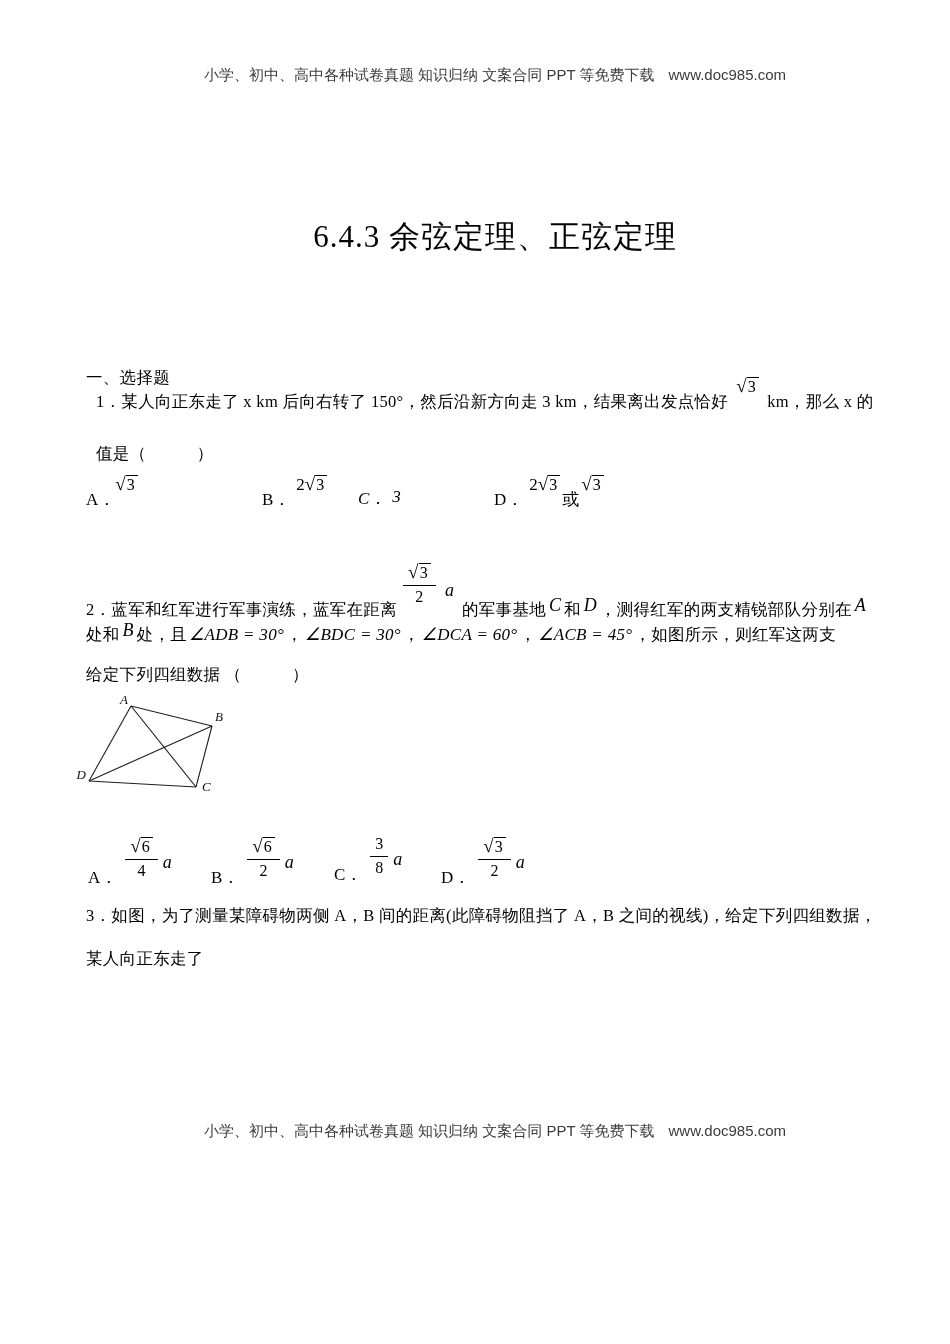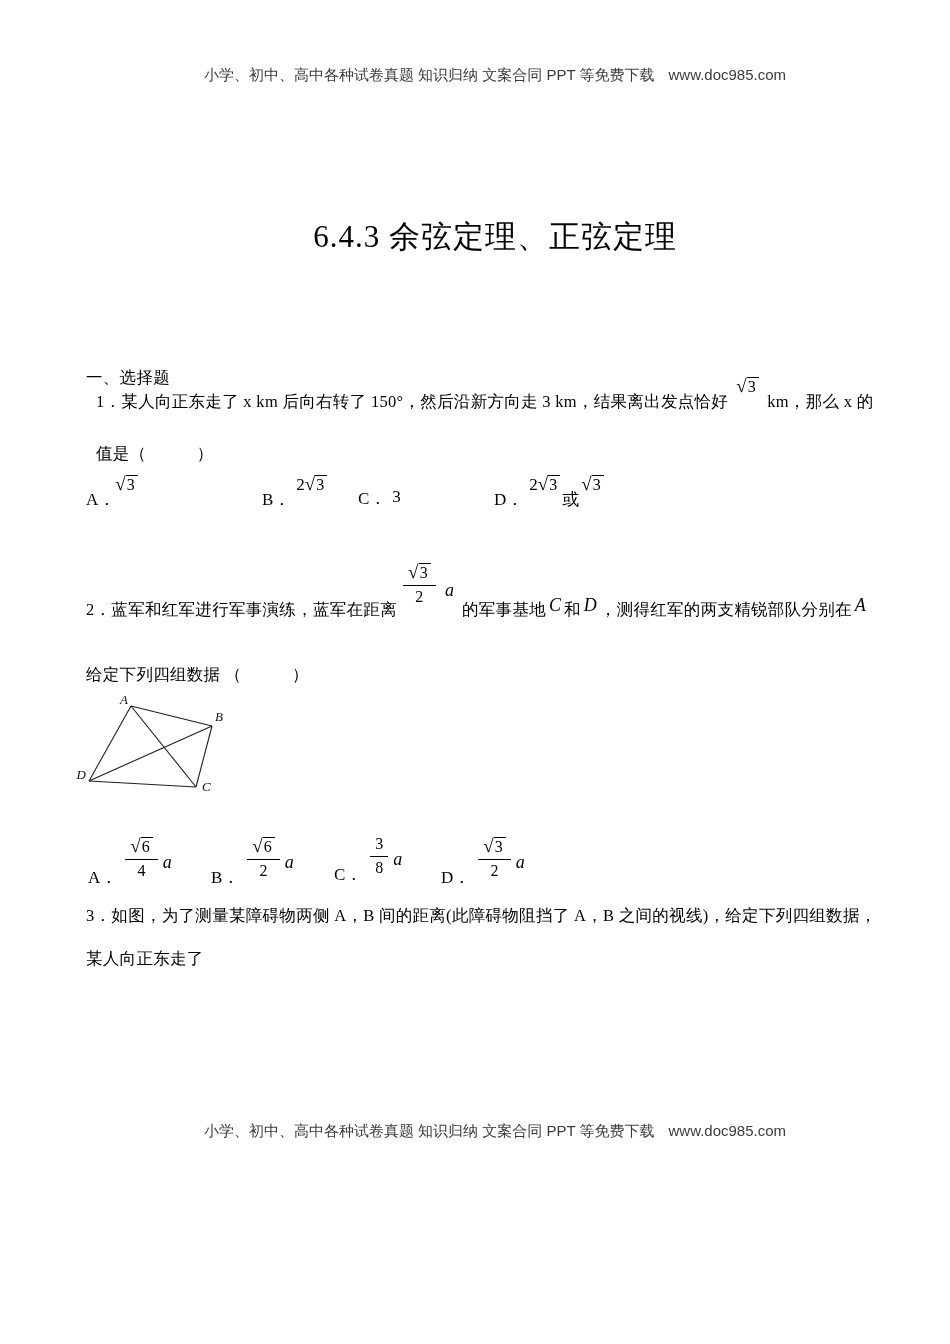--- a/index.html
+++ b/index.html
@@ -55,32 +55,35 @@
 
   <div class="abs body-line" style="left:96px;top:443px;">值是（　　　）</div>
 
   <div class="abs" style="left:86px;top:487px;width:820px;height:30px;">
     <span class="q1opt" style="left:0;">
       <span class="opt-letter">A．</span><span class="sqrt raise-opt"><span class="sign">√</span><span class="rad">3</span></span>
     </span>
     <span class="q1opt" style="left:152px;margin-left:24px;">
       <span class="opt-letter">B．</span><span class="raise-opt" style="margin-left:6px;">2</span><span class="sqrt raise-opt"><span class="sign">√</span><span class="rad">3</span></span>
     </span>
-    <span class="q1opt" style="left:272px;">
+    <span class="q1opt" style="left:272px;font-style:italic;">
       <span class="opt-letter">C．</span><span class="raise-small" style="margin-left:6px;">3</span>
     </span>
     <span class="q1opt" style="left:408px;">
       <span class="opt-letter">D．</span><span class="raise-opt" style="margin-left:6px;">2</span><span class="sqrt raise-opt"><span class="sign">√</span><span class="rad">3</span></span><span style="margin:0 2px;">或</span><span class="sqrt raise-opt"><span class="sign">√</span><span class="rad">3</span></span>
     </span>
   </div>
 
   <div class="abs body-line" style="left:86px;top:573px;">
     <span>2．蓝军和红军进行军事演练，蓝军在距离</span><span class="frac lift-inline"><span class="num"><span class="sqrt"><span class="sign">√</span><span class="rad">3</span></span></span><span class="den">2</span></span><span class="math var-raised-hi">a</span><span style="margin-left:8px;">的军事基地</span><span class="math vshift">C</span><span>和</span><span class="math vshift">D</span><span>，测得红军的两支精锐部队分别在</span><span class="math vshift">A</span>
   </div>
 
+  <div class="abs body-line" style="left:86px;top:624px;">
+    <span>处和</span><span class="math vshift">B</span><span>处，且</span><span class="mathexp">∠ADB = 30°</span><span class="sep">，</span><span class="mathexp">∠BDC = 30°</span><span class="sep">，</span><span class="mathexp">∠DCA = 60°</span><span class="sep">，</span><span class="mathexp">∠ACB = 45°</span><span>，如图所示，则红军这两支</span>
+  </div>
 
   <div class="abs body-line" style="left:86px;top:664px;">给定下列四组数据 （　　　）</div>
 
   <div class="abs" style="left:76px;top:692px;width:160px;height:108px;">
     <svg class="diagram-svg" width="160" height="108" viewBox="0 0 160 108">
       <line x1="55" y1="14" x2="136" y2="34"></line>
       <line x1="55" y1="14" x2="120" y2="95"></line>
       <line x1="55" y1="14" x2="13" y2="89"></line>
       <line x1="136" y1="34" x2="120" y2="95"></line>
       <line x1="136" y1="34" x2="13" y2="89"></line>

